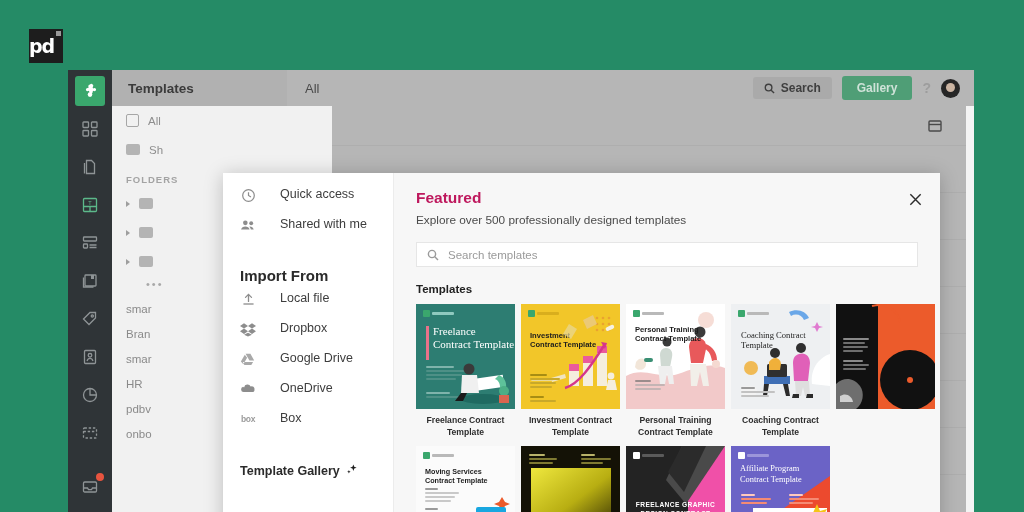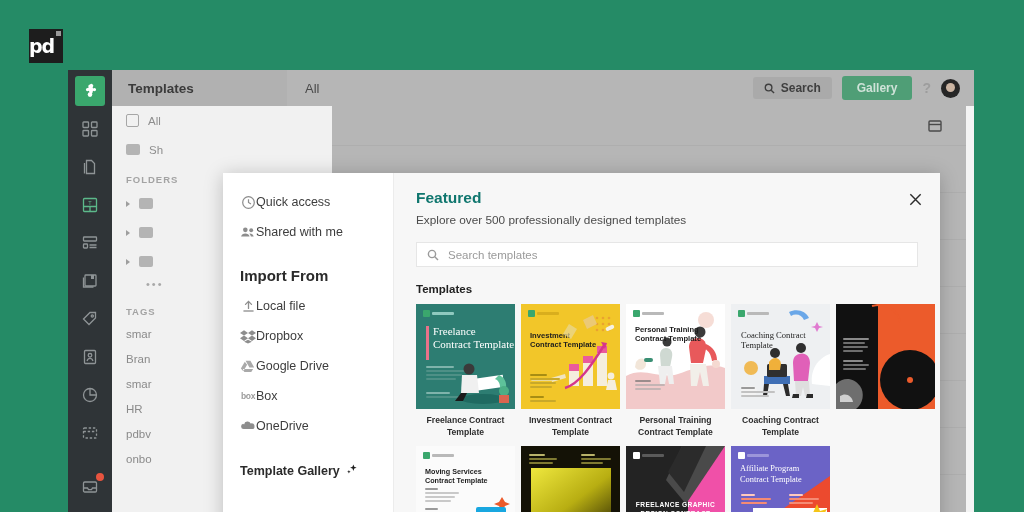--- a/index.html
+++ b/index.html
@@ -167,21 +167,21 @@
 
   
   .modal-nav {
     width: 171px; height: 100%;
     background: #ffffff;
     padding-top: 14px;
     border-right: 1px solid #ececec;
     flex: none;
   }
   .nav-item {
-    display: flex; align-items: center; gap: 0;
+    display: flex; gap: 24px;
     height: 30px; padding: 0 14px 0 17px;
     font-size: 12.5px; color: #3d3d3d;
   }
   .nav-icon {
     width: 16px; height: 16px; flex: none;
     display: flex; align-items: center; justify-content: center;
     color: #8d8d8d;
   }
   .nav-section {
     padding: 20px 14px 7px 17px;
@@ -199,21 +199,21 @@
 
   
   .modal-content {
     flex: 1; height: 100%;
     background: #f7f7f7;
     padding: 16px 22px 0 22px;
     position: relative;
     overflow: hidden;
   }
   .modal-title {
-    font-size: 15.5px; font-weight: 700; color: #0f766e; margin-bottom: 6px;
+    font-size: 15.5px; font-weight: 700; color: #be185d; margin-bottom: 6px;
   }
   .modal-sub {
     font-size: 11.8px; color: #4b4b4b; margin-bottom: 15px;
   }
   .search-box {
     display: flex; align-items: center; gap: 9px;
     height: 25px; background: #ffffff;
     border: 1px solid #e6e6e6;
     padding: 0 10px; margin-bottom: 16px;
   }
@@ -444,21 +444,20 @@
       </div>
       <div class="bgl-row">
         <span class="bgl-caret"></span>
         <span class="bgl-folder"></span>
       </div>
       <div class="bgl-row">
         <span class="bgl-caret"></span>
         <span class="bgl-folder"></span>
       </div>
       <div class="bgl-dots">•••</div>
-      <div class="bgl-head">TAGS</div>
       <div class="bgl-tag">smar</div>
       <div class="bgl-tag">Bran</div>
       <div class="bgl-tag">smar</div>
       <div class="bgl-tag">HR</div>
       <div class="bgl-tag">pdbv</div>
       <div class="bgl-tag">onbo</div>
     </div>
 
     <div class="bg-main">
       <div class="bg-main-toolbar">
@@ -529,32 +528,32 @@
           <span class="nav-icon">
             <svg width="16" height="14" viewBox="0 0 18 14" fill="#9a9a9a">
               <path d="M6.3 1.2h5.4l4.3 7.5H10.6zM5.4 2.3L1 9.8l2.7 3.2 4.3-7.5zM3.1 10.5h11.6l-2 3.2H4.9z" opacity="0.85"></path>
             </svg>
           </span>
           <span>Google Drive</span>
         </div>
 
         <div class="nav-item">
           <span class="nav-icon">
-            <span class="box-glyph">box</span>
-          </span>
-          <span>Box</span>
-        </div>
-
-        <div class="nav-item">
-          <span class="nav-icon">
             <svg width="17" height="12" viewBox="0 0 18 12" fill="#8d8d8d">
               <path d="M4.6 4.2a3.9 3.9 0 0 1 7.4-.9 3 3 0 0 1 4.3 3.2 2.8 2.8 0 0 1-2.7 3H4a3 3 0 0 1-.5-5.9z"></path>
             </svg>
           </span>
           <span>OneDrive</span>
+        </div>
+
+        <div class="nav-item">
+          <span class="nav-icon">
+            <span class="box-glyph">box</span>
+          </span>
+          <span>Box</span>
         </div>
 
         <div class="nav-gallery-title">
           <span>Template Gallery</span>
           <span>
             <svg width="13" height="13" viewBox="0 0 14 14" fill="#1f1f1f">
               <path d="M9 1.5l.95 2.6 2.55.95-2.55.95L9 8.6l-.95-2.6L5.5 5.05l2.55-.95z"></path>
               <path d="M4.2 7.6l.52 1.4 1.38.52-1.38.52-.52 1.4-.52-1.4L2.3 9.52l1.38-.52z"></path>
             </svg>
           </span>

